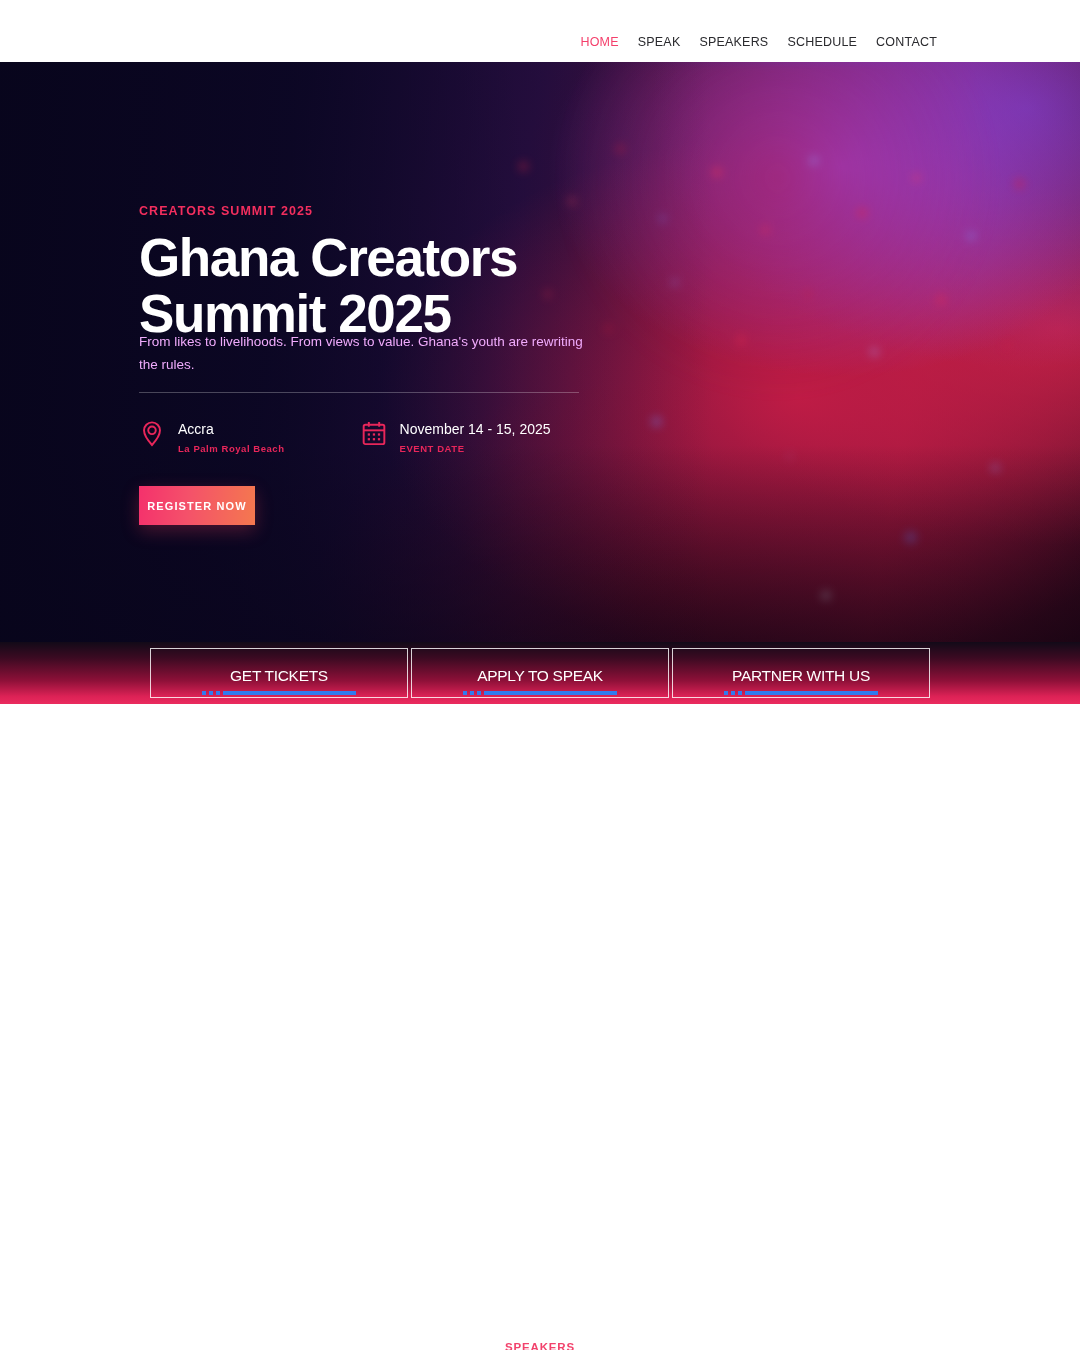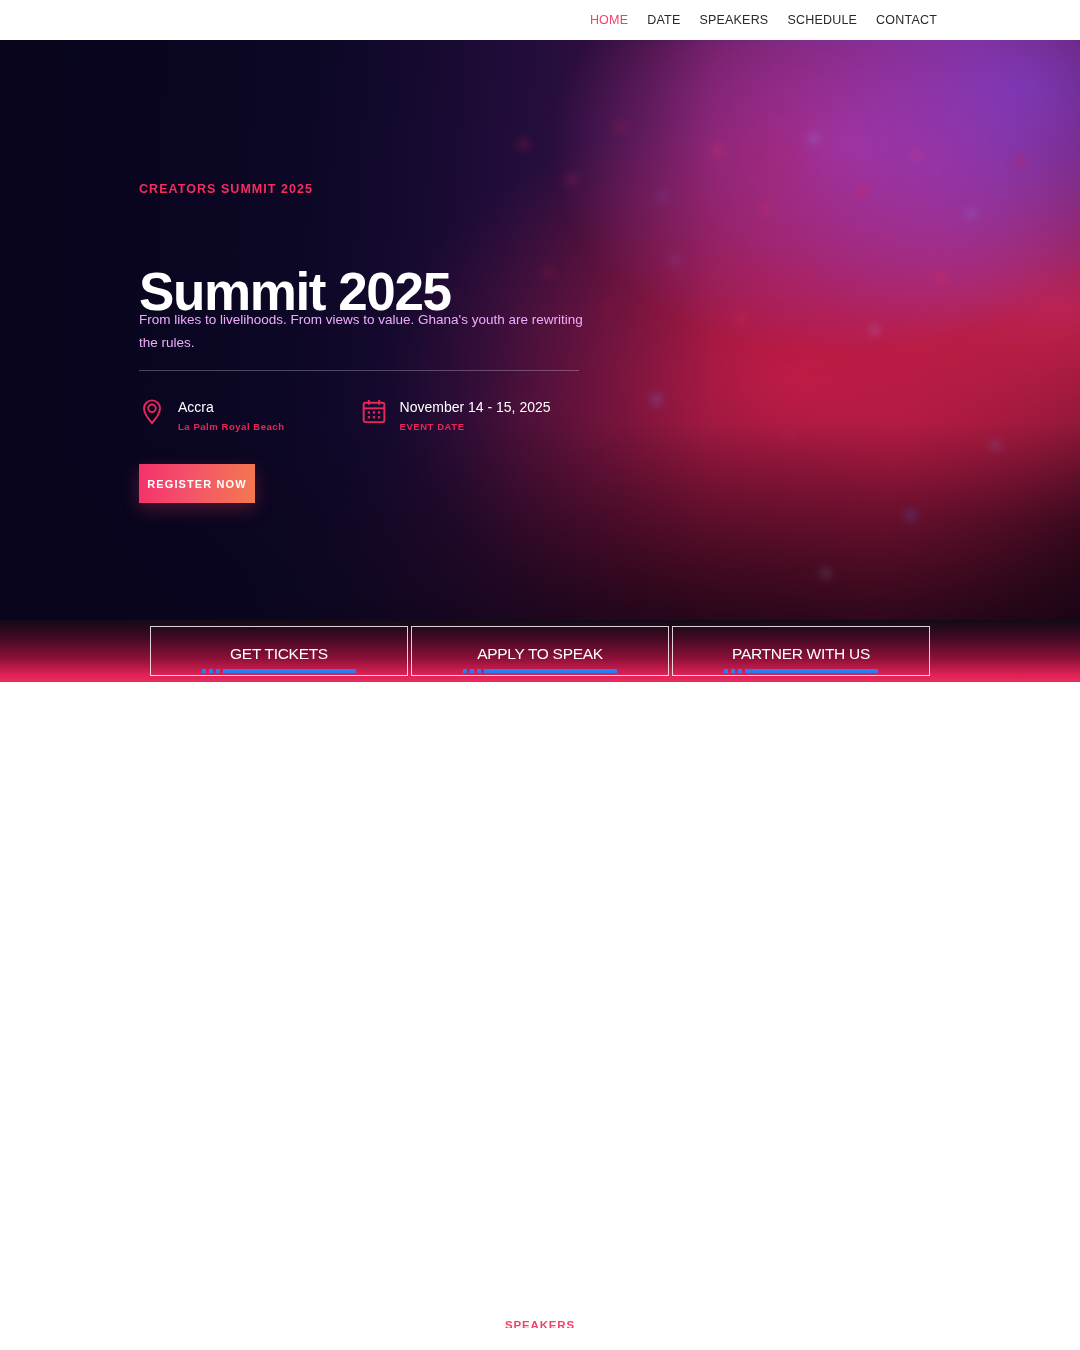--- a/index.html
+++ b/index.html
@@ -14,20 +14,21 @@
   }
 
   
   .navbar {
     height: 40px;
     background: #ffffff;
     display: flex;
     align-items: center;
     justify-content: flex-end;
     padding: 0 143px 0 0;
+    margin-top: 22px;
   }
   .nav-list { display: flex; align-items: center; gap: 19px; }
   .nav-item {
     font-size: 12.5px;
     letter-spacing: 0.2px;
     color: #2a2a2e;
     text-decoration: none;
     cursor: pointer;
     white-space: nowrap;
   }
@@ -208,38 +209,38 @@
     letter-spacing: .85px;
     transform: translateY(3px);
   }
 </style>
 </head>
 <body>
 
 <nav class="navbar">
   <div class="nav-list">
     <a class="nav-item active" href="#">HOME</a>
-    <a class="nav-item" href="#">DATE</a>
+    <a class="nav-item" href="#">SPEAK</a>
     <a class="nav-item" href="#">SPEAKERS</a>
     <a class="nav-item" href="#">SCHEDULE</a>
     <a class="nav-item" href="#">CONTACT</a>
   </div>
 </nav>
 
 <section class="hero">
   <div class="hero-bg"></div>
   <div class="hero-crowd"></div>
   <div class="hero-vignette"></div>
 
   <div class="hero-inner">
 
     <div class="eyebrow">CREATORS SUMMIT 2025</div>
 
     <h1 class="hero-title">
-      <br>
+      <span>Ghana Creators</span><br>
       <span>Summit 2025</span>
     </h1>
 
     <p class="hero-sub">From likes to livelihoods. From views to value. Ghana's youth are rewriting the rules.</p>
 
     <div class="hero-divider"></div>
 
     <div class="meta-row">
 
       <div class="meta">

